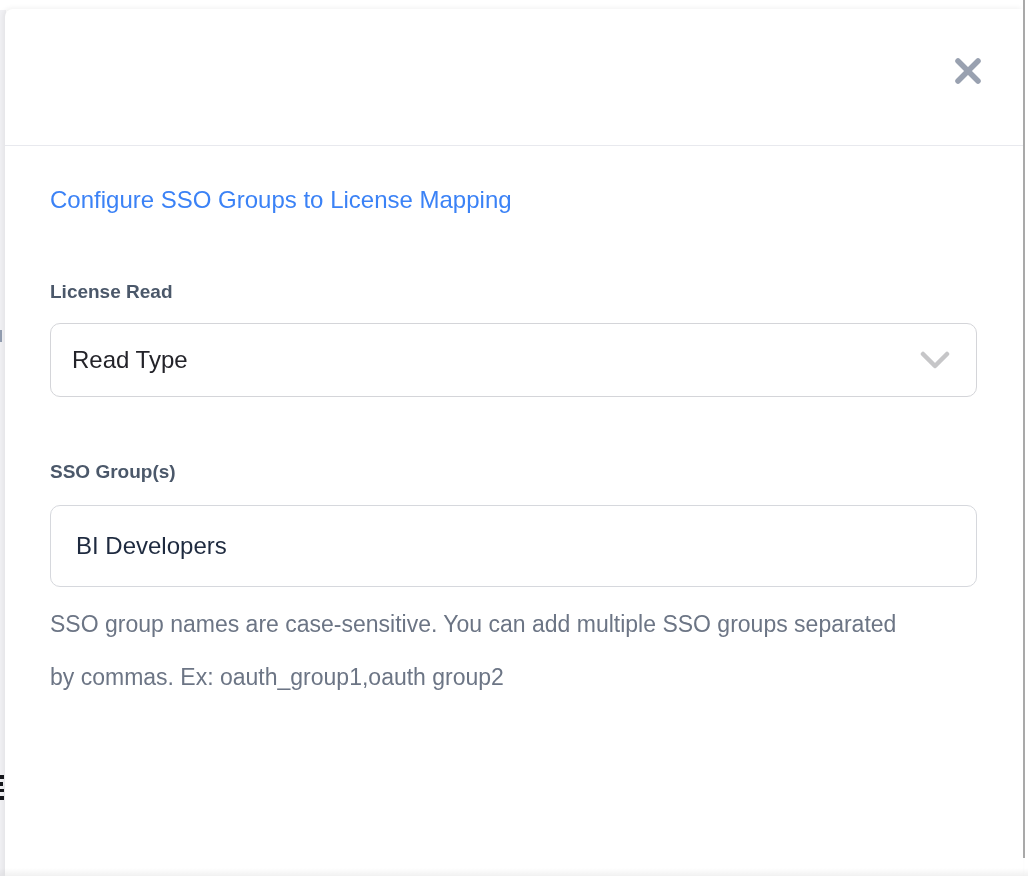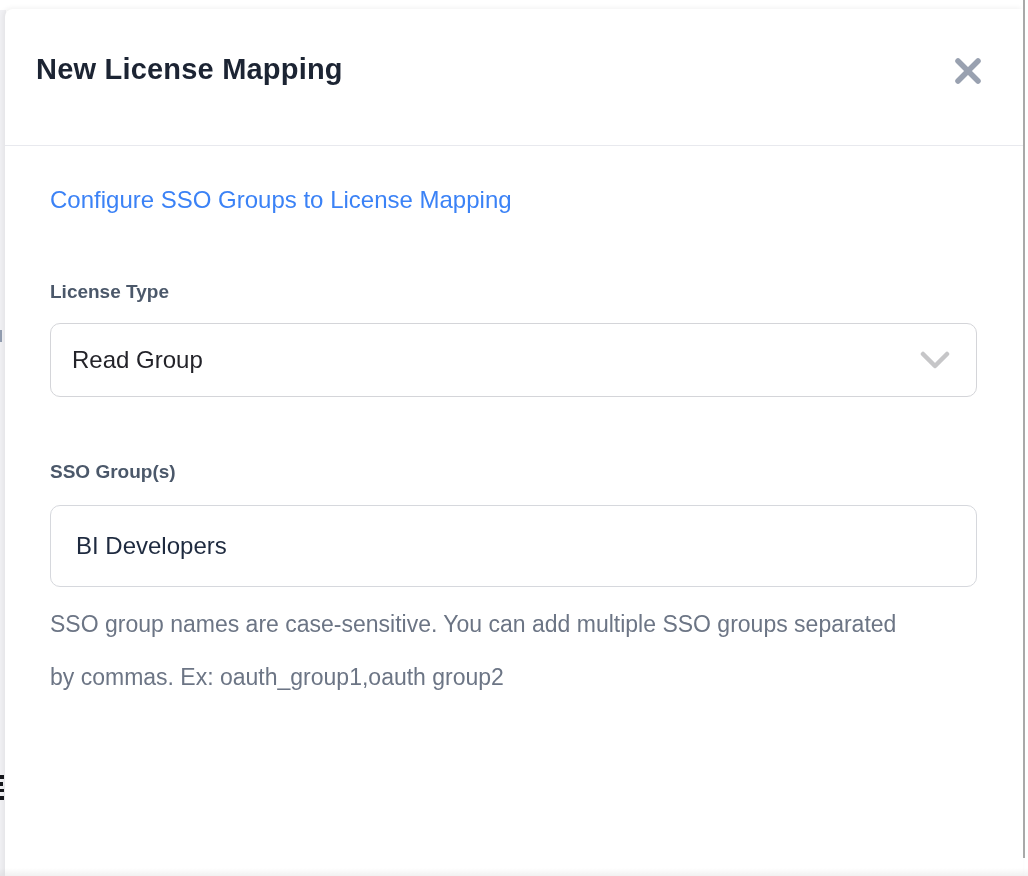--- a/index.html
+++ b/index.html
@@ -149,39 +149,38 @@
   <span class="frag fblue"></span>
   <span class="frag f1"></span>
   <span class="frag f2"></span>
   <span class="frag f3"></span>
   <span class="frag f4"></span>
 </div>
 
 <div class="modal">
 
   <div class="modal-header">
-    <h1 class="modal-title">New License Mapping</h1>
     <button class="close-btn" aria-label="Close">
       <svg width="30" height="30" viewBox="0 0 30 30">
         <line x1="5" y1="5" x2="25" y2="25" stroke="#99a1b0" stroke-width="5.5" stroke-linecap="round"></line>
         <line x1="25" y1="5" x2="5" y2="25" stroke="#99a1b0" stroke-width="5.5" stroke-linecap="round"></line>
       </svg>
     </button>
   </div>
 
   <div class="header-divider"></div>
 
   <div class="modal-body">
 
     <div class="subtitle">Configure SSO Groups to License Mapping</div>
 
-    <div class="field-label label-license">License Type</div>
+    <div class="field-label label-license">License Read</div>
 
     <div class="select-box" role="combobox" aria-expanded="false">
-      <span class="select-value">Read Group</span>
+      <span class="select-value">Read Type</span>
       <svg width="30" height="19" viewBox="0 0 30 19">
         <polyline points="3,3 15,15 27,3" fill="none" stroke="#c6c6c8" stroke-width="4.5" stroke-linecap="round" stroke-linejoin="round"></polyline>
       </svg>
     </div>
 
     <div class="field-label label-sso">SSO Group(s)</div>
 
     <input class="text-input" type="text" value="BI Developers" style="">
 
     <p class="help-text">SSO group names are case-sensitive. You can add multiple SSO groups separated by commas. Ex: oauth_group1,oauth group2</p>

